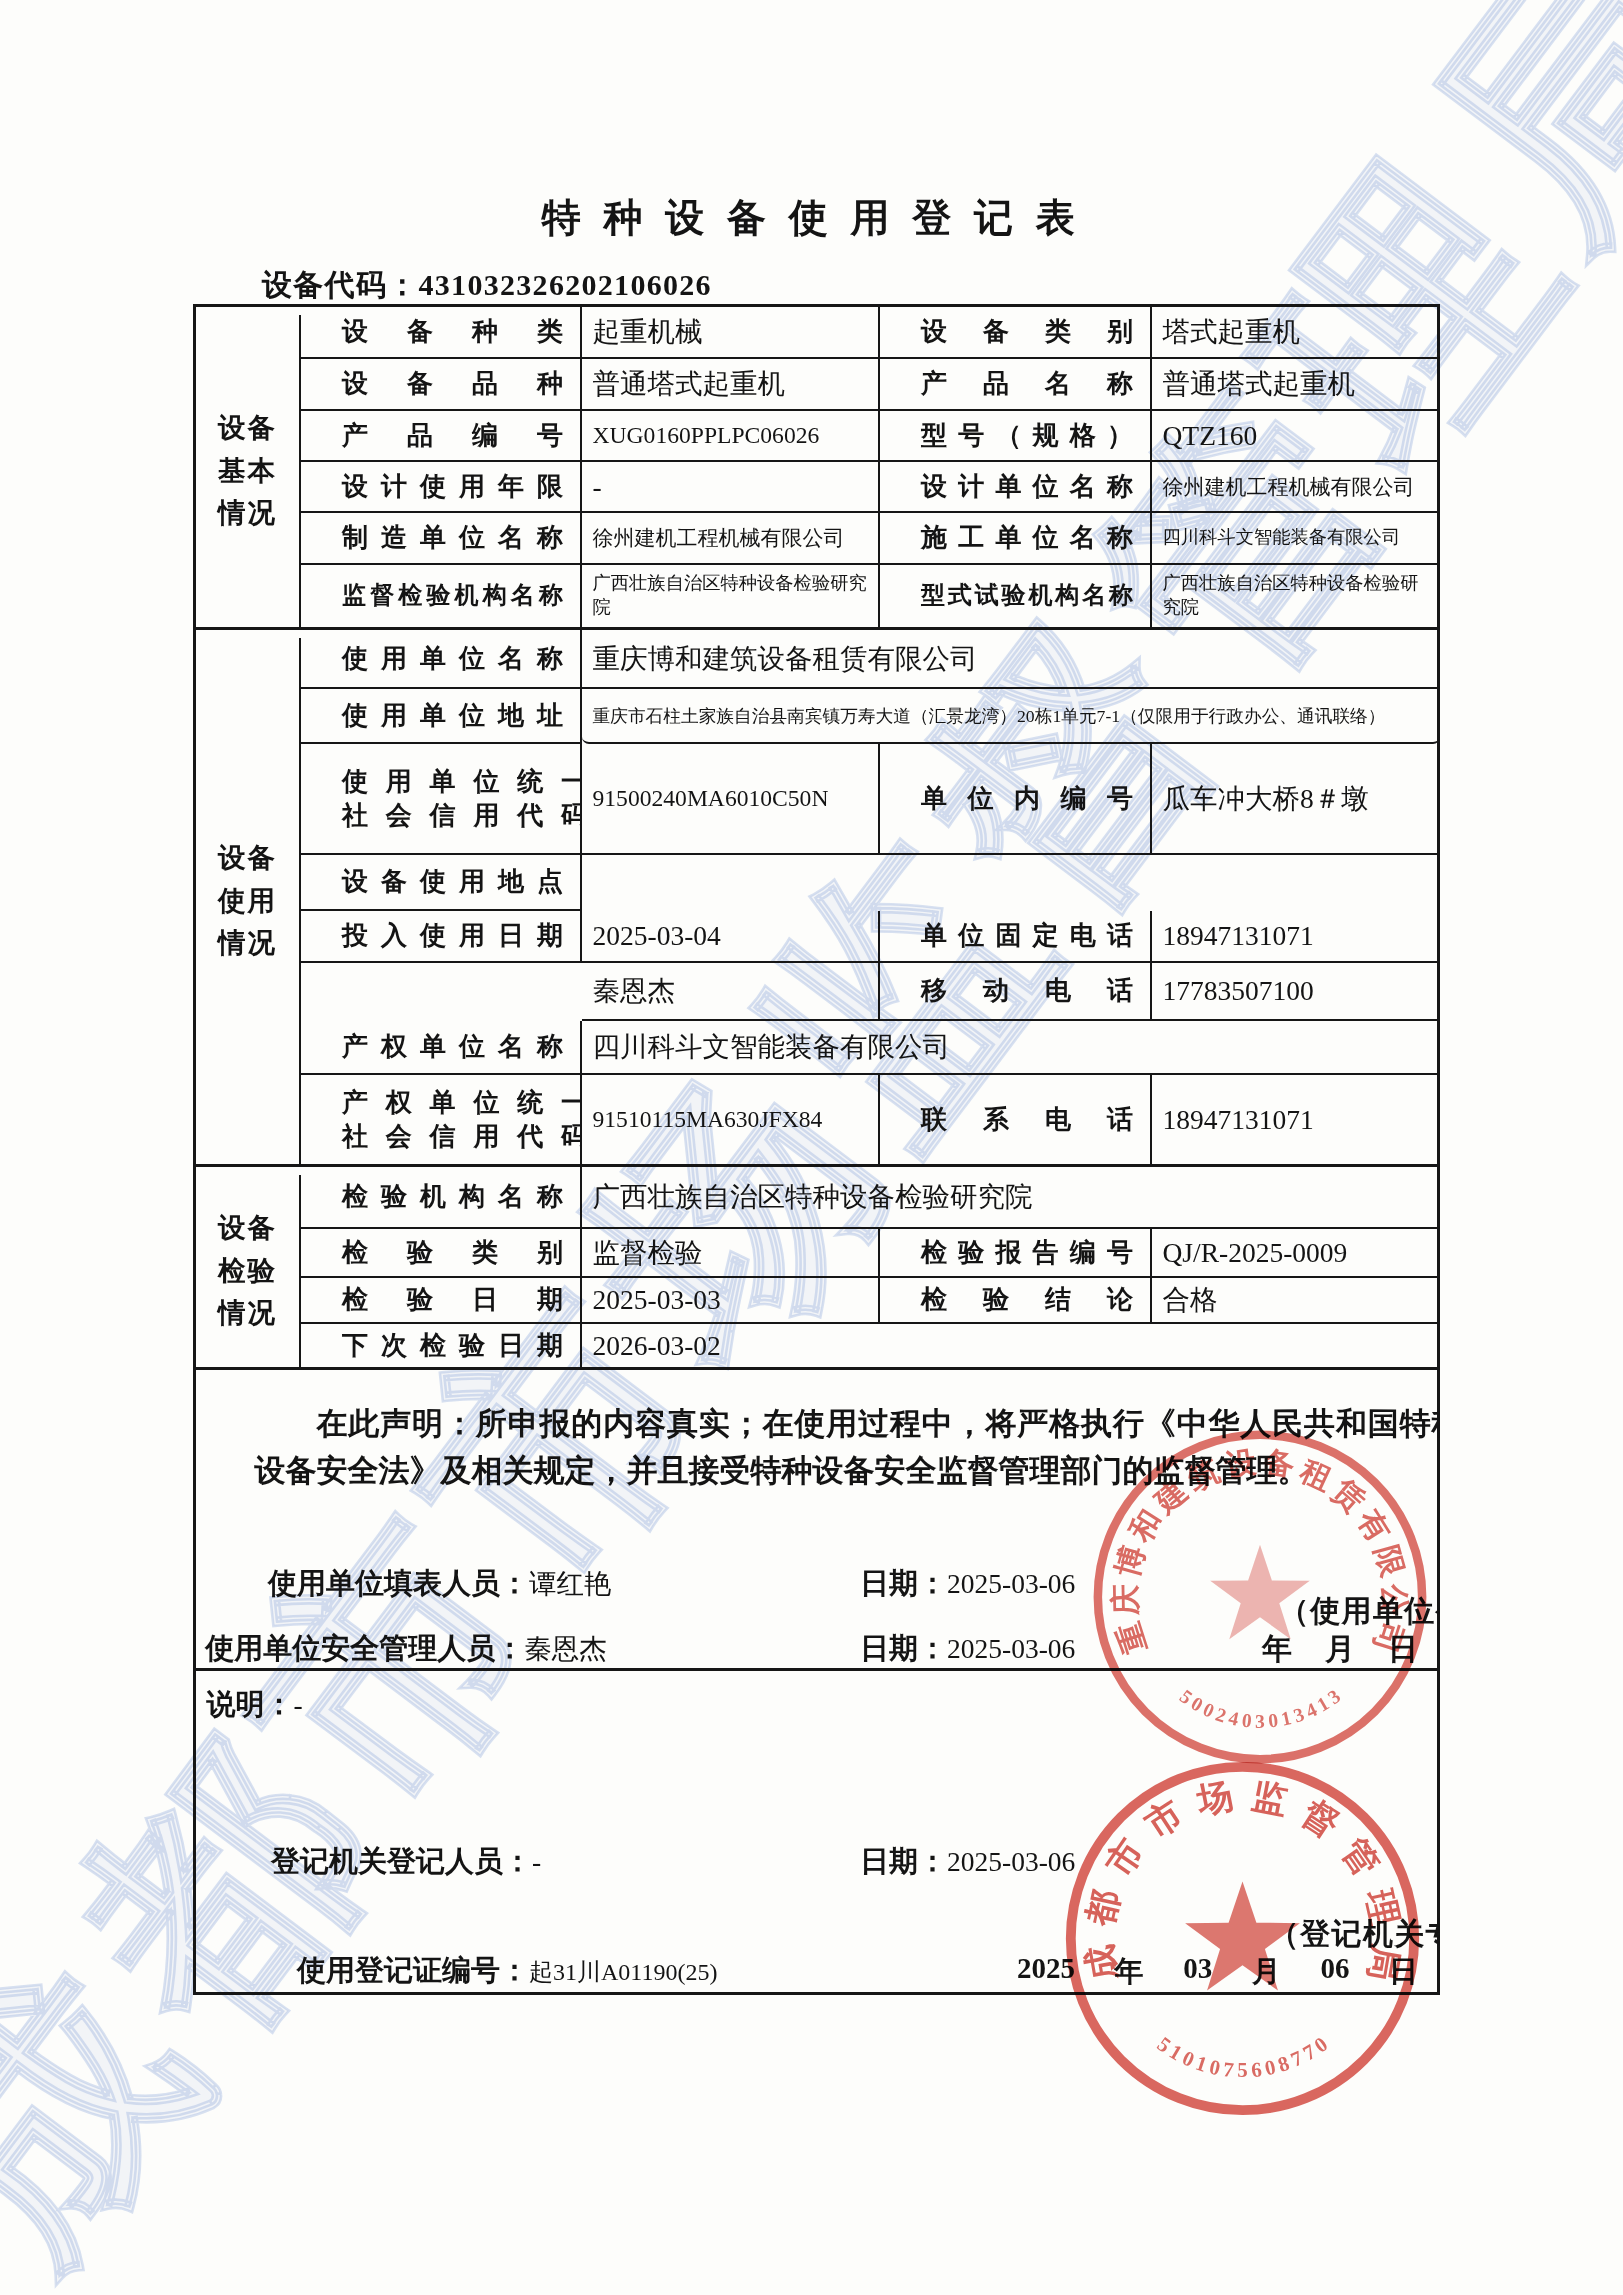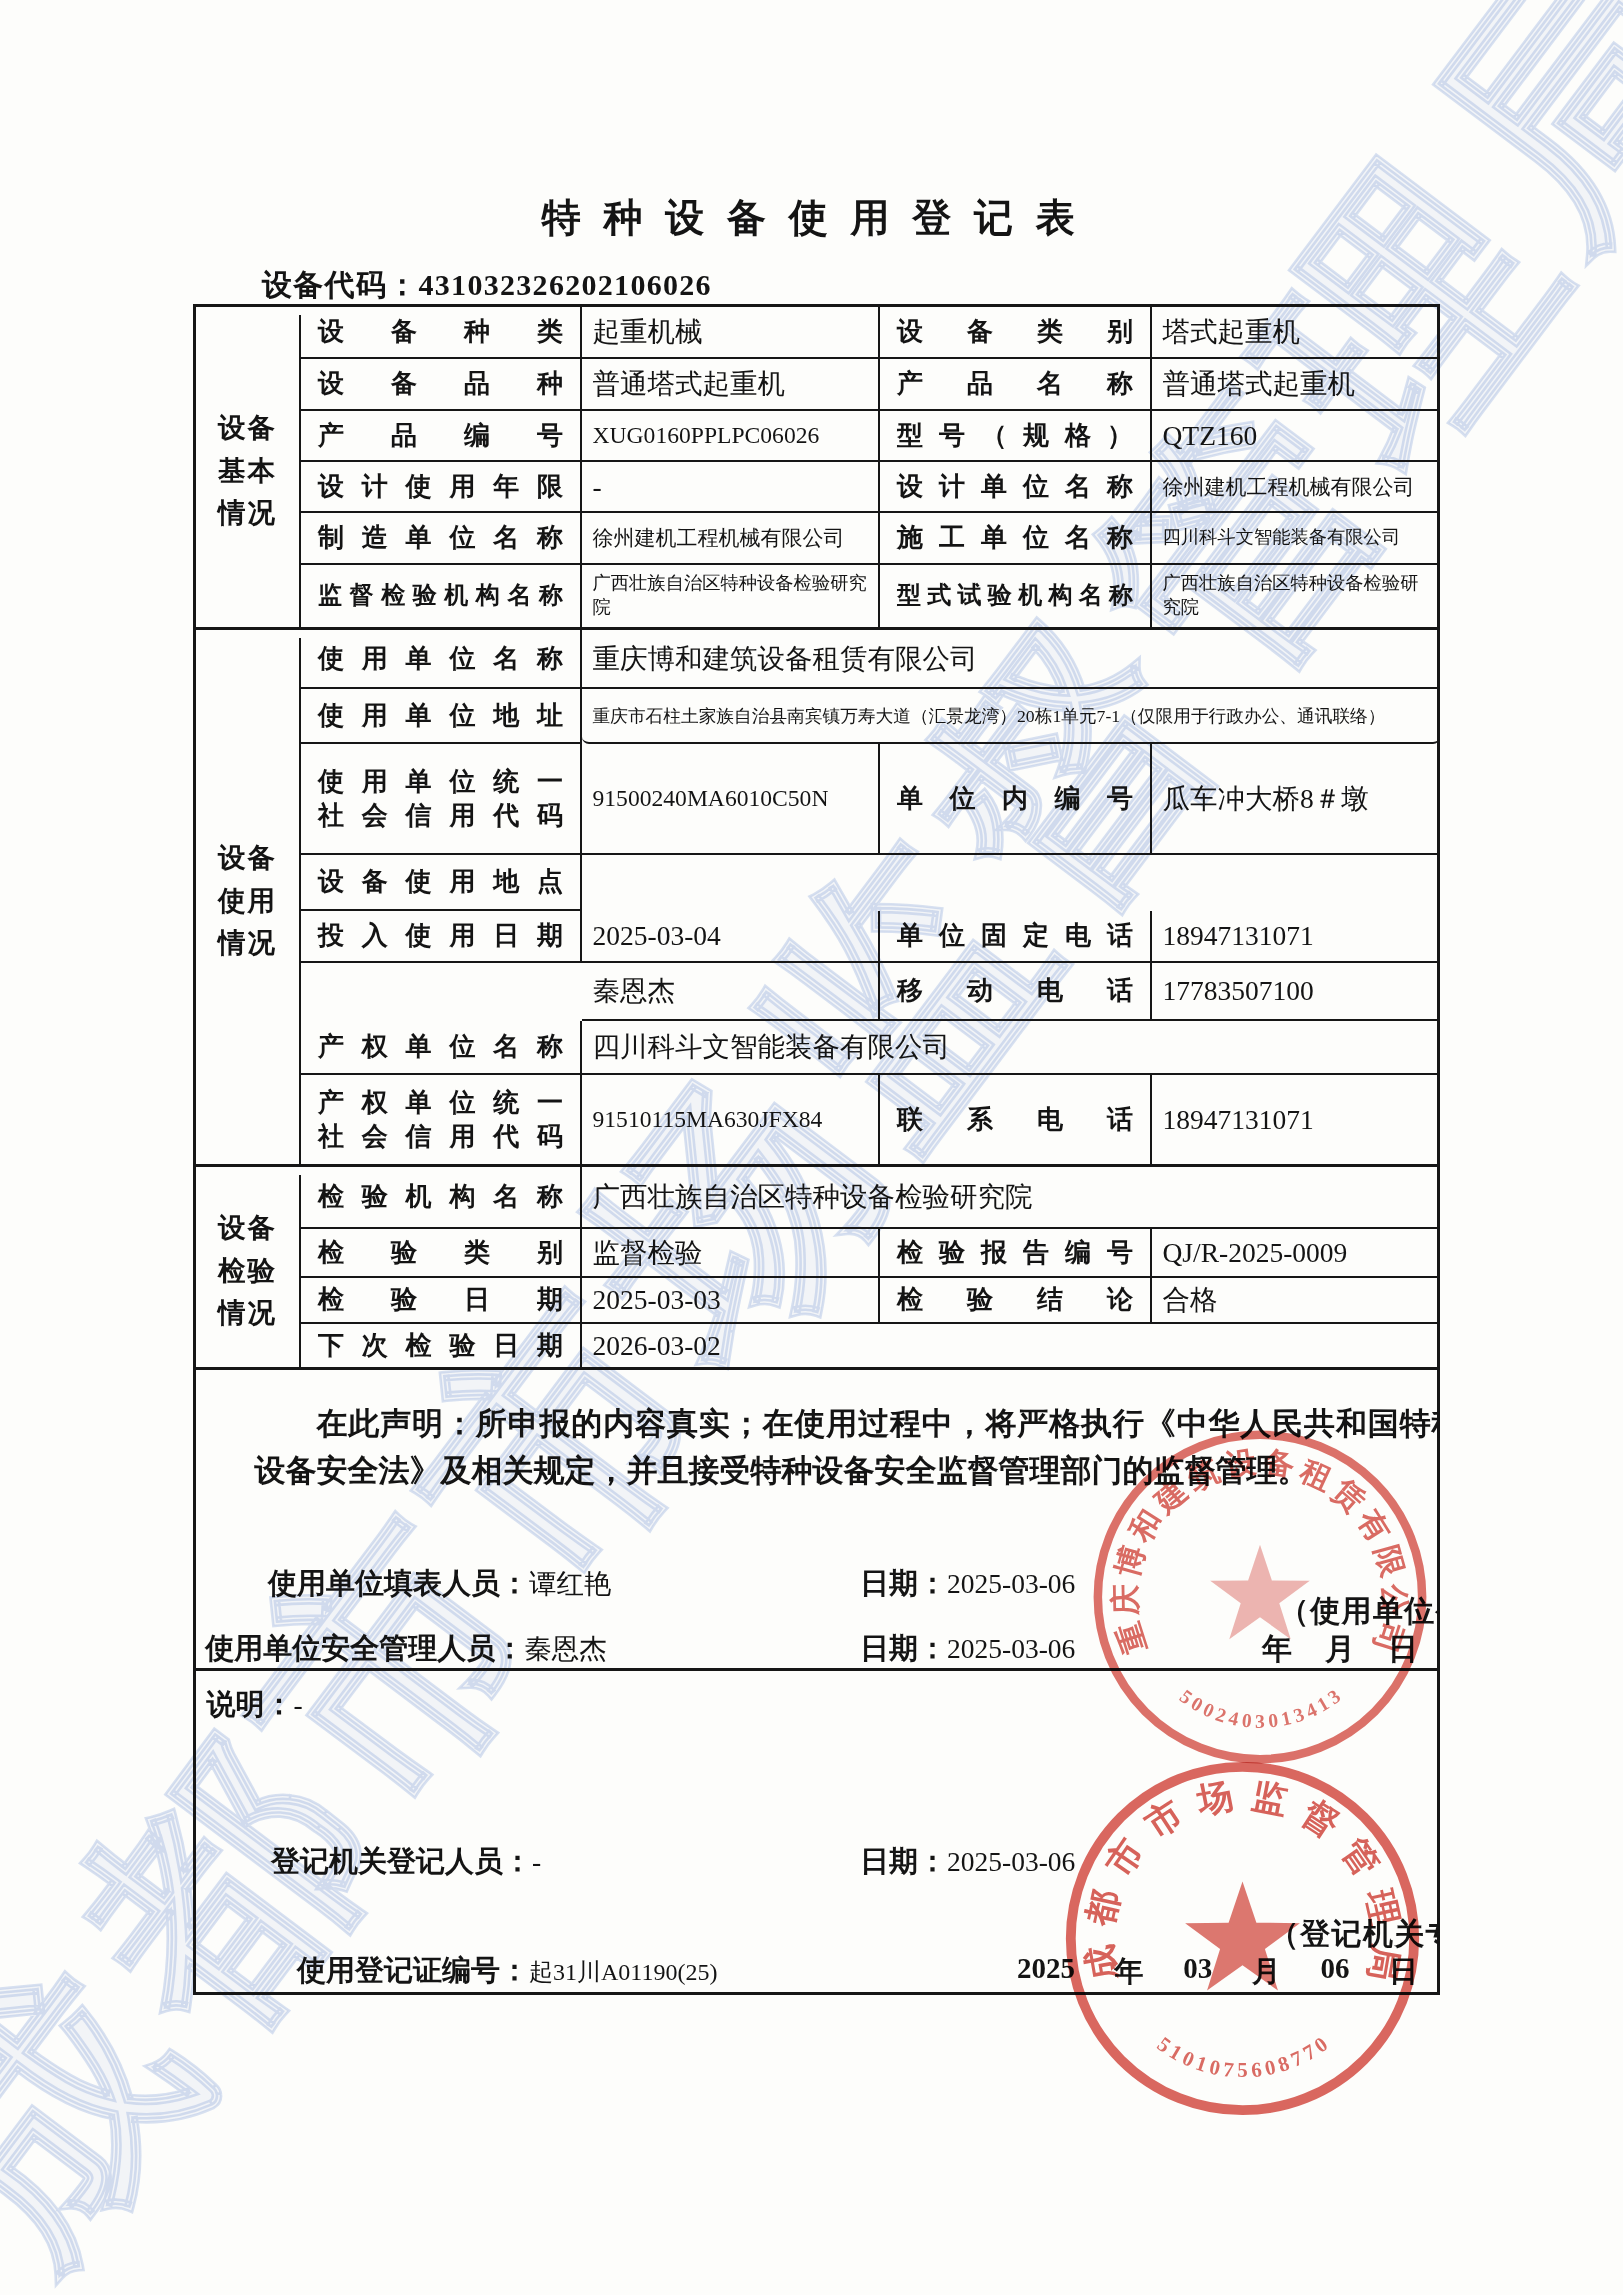--- a/index.html
+++ b/index.html
@@ -33,21 +33,21 @@
           display:flex; align-items:center; overflow:hidden; }
   .last-col { border-right:none; }
   .bb-thick { border-bottom:3.9px solid #161616; }
   .no-bb { border-bottom:none; }
   .hd {
     justify-content:center; text-align:center;
     font-size:27.5px; font-weight:700; line-height:1.55; letter-spacing:2px;margin-top:8px;
   }
   .hd .hd-in span { display:block; }
   .lbl { padding:0 17px; font-weight:700; font-size:26px; }
-  .lbl .lbl-in { display:block; width:100%; text-align:justify; text-align-last:justify; line-height:1.3; }
+  .lbl .lbl-in { display:block; width:100%; text-align:justify; text-align-last:justify; line-height:1.3;margin-left:24px; }
   .lbl-sm { font-size:24px; }
   .val { padding-left:10.5px; padding-right:5.2px; font-size:27.5px; }
   .v-md { font-size:23.6px; }
   .v-sm { font-size:21px; }
   .v-wrap { font-size:18.3px; line-height:1.3; }
   .v-addr { font-size:17.7px;border-radius:7px; }
   .blk { position:relative; display:block; border-right:none; }
   .para {
     position:absolute; left:10.5px; top:31px; width:1208px;
     font-size:31px; font-weight:600; line-height:1.5;

